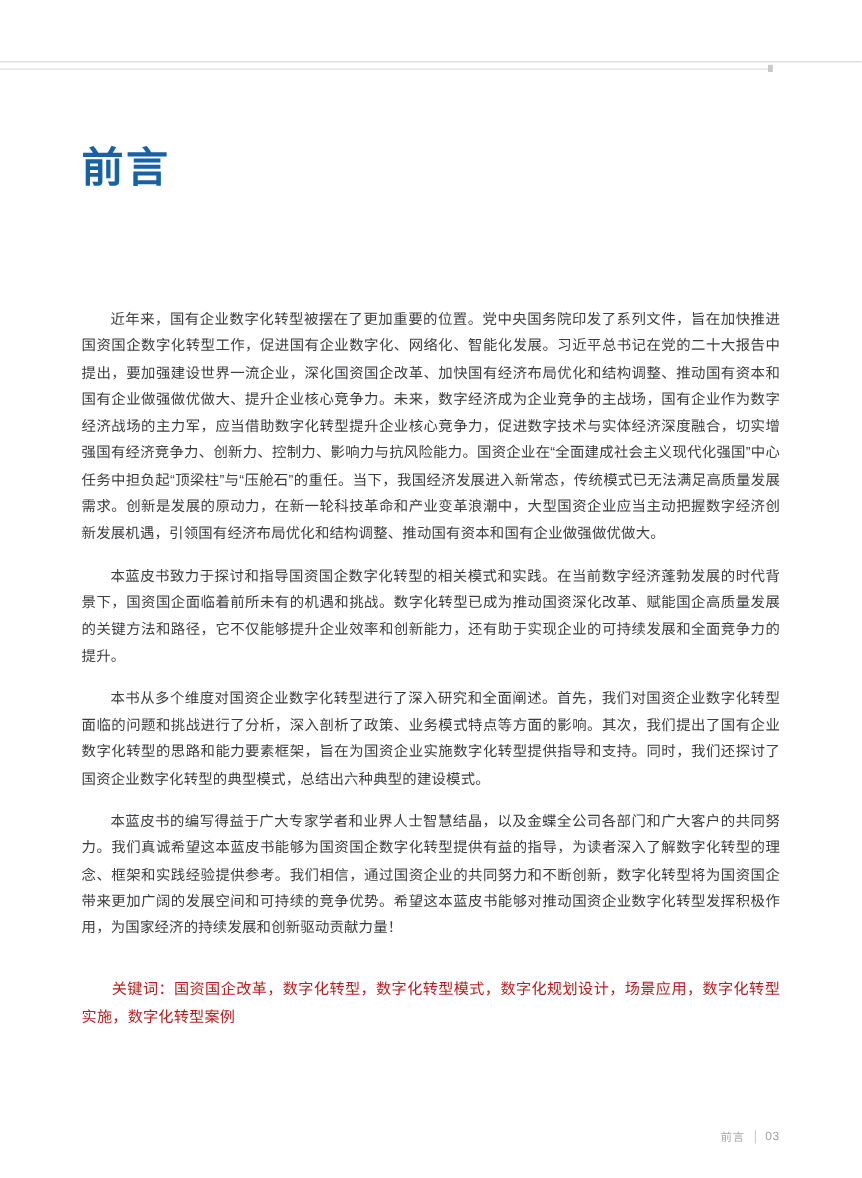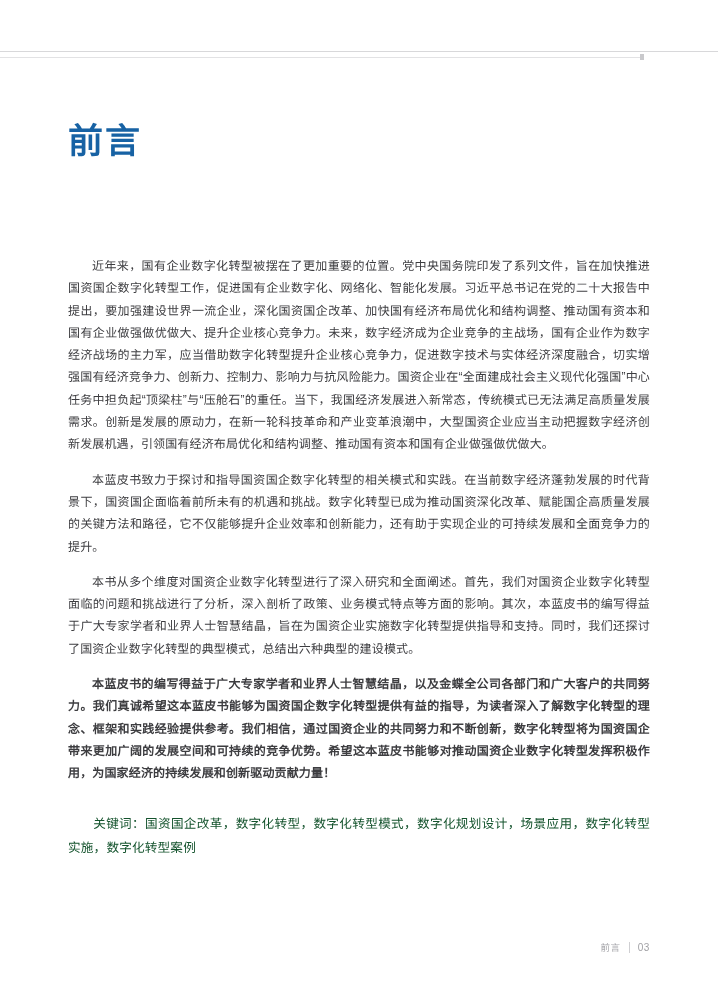--- a/index.html
+++ b/index.html
@@ -78,32 +78,31 @@
     font-size: 12px;
     line-height: 22.3px;
     color: #3d3d40;
     text-align: justify;
     text-justify: inter-ideograph;
     text-indent: 2em;
     letter-spacing: 0.15px;
   }
   .para:last-child {
     margin-bottom: 16px;
-    font-weight: bold;
   }
 
   
   .keywords {
     position: absolute;
     left: 68px;
     top: 812px;
     width: 582px;
     font-size: 12.6px;
     line-height: 24px;
-    color: #14532d;
+    color: #b91c1c;
     text-align: justify;
     text-justify: inter-ideograph;
     text-indent: 2em;
     letter-spacing: 0.2px;
   }
 
   
   .footer {
     position: absolute;
     right: 68px;
@@ -135,21 +134,21 @@
   <div class="rule-inner"></div>
   <div class="rule-marker"></div>
 
   <div class="title-block">
     <h1 class="page-title">前言</h1>
   </div>
 
   <div class="content">
     <p class="para">近年来，国有企业数字化转型被摆在了更加重要的位置。党中央国务院印发了系列文件，旨在加快推进国资国企数字化转型工作，促进国有企业数字化、网络化、智能化发展。习近平总书记在党的二十大报告中提出，要加强建设世界一流企业，深化国资国企改革、加快国有经济布局优化和结构调整、推动国有资本和国有企业做强做优做大、提升企业核心竞争力。未来，数字经济成为企业竞争的主战场，国有企业作为数字经济战场的主力军，应当借助数字化转型提升企业核心竞争力，促进数字技术与实体经济深度融合，切实增强国有经济竞争力、创新力、控制力、影响力与抗风险能力。国资企业在“全面建成社会主义现代化强国”中心任务中担负起“顶梁柱”与“压舱石”的重任。当下，我国经济发展进入新常态，传统模式已无法满足高质量发展需求。创新是发展的原动力，在新一轮科技革命和产业变革浪潮中，大型国资企业应当主动把握数字经济创新发展机遇，引领国有经济布局优化和结构调整、推动国有资本和国有企业做强做优做大。</p>
     <p class="para">本蓝皮书致力于探讨和指导国资国企数字化转型的相关模式和实践。在当前数字经济蓬勃发展的时代背景下，国资国企面临着前所未有的机遇和挑战。数字化转型已成为推动国资深化改革、赋能国企高质量发展的关键方法和路径，它不仅能够提升企业效率和创新能力，还有助于实现企业的可持续发展和全面竞争力的提升。</p>
-    <p class="para">本书从多个维度对国资企业数字化转型进行了深入研究和全面阐述。首先，我们对国资企业数字化转型面临的问题和挑战进行了分析，深入剖析了政策、业务模式特点等方面的影响。其次，本蓝皮书的编写得益于广大专家学者和业界人士智慧结晶，旨在为国资企业实施数字化转型提供指导和支持。同时，我们还探讨了国资企业数字化转型的典型模式，总结出六种典型的建设模式。</p>
+    <p class="para">本书从多个维度对国资企业数字化转型进行了深入研究和全面阐述。首先，我们对国资企业数字化转型面临的问题和挑战进行了分析，深入剖析了政策、业务模式特点等方面的影响。其次，我们提出了国有企业数字化转型的思路和能力要素框架，旨在为国资企业实施数字化转型提供指导和支持。同时，我们还探讨了国资企业数字化转型的典型模式，总结出六种典型的建设模式。</p>
     <p class="para">本蓝皮书的编写得益于广大专家学者和业界人士智慧结晶，以及金蝶全公司各部门和广大客户的共同努力。我们真诚希望这本蓝皮书能够为国资国企数字化转型提供有益的指导，为读者深入了解数字化转型的理念、框架和实践经验提供参考。我们相信，通过国资企业的共同努力和不断创新，数字化转型将为国资国企带来更加广阔的发展空间和可持续的竞争优势。希望这本蓝皮书能够对推动国资企业数字化转型发挥积极作用，为国家经济的持续发展和创新驱动贡献力量！</p>
   </div>
 
   <div class="keywords">关键词：国资国企改革，数字化转型，数字化转型模式，数字化规划设计，场景应用，数字化转型实施，数字化转型案例</div>
 
   <div class="footer">
     <span>前言</span>
     <span class="footer-sep"></span>
     <span class="footer-page">03</span>
   </div>

